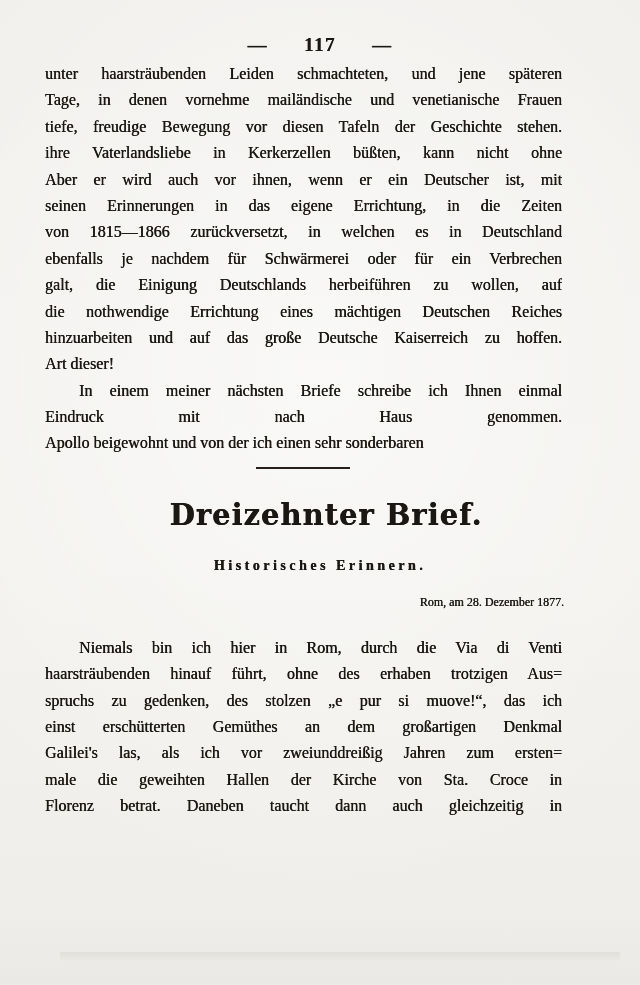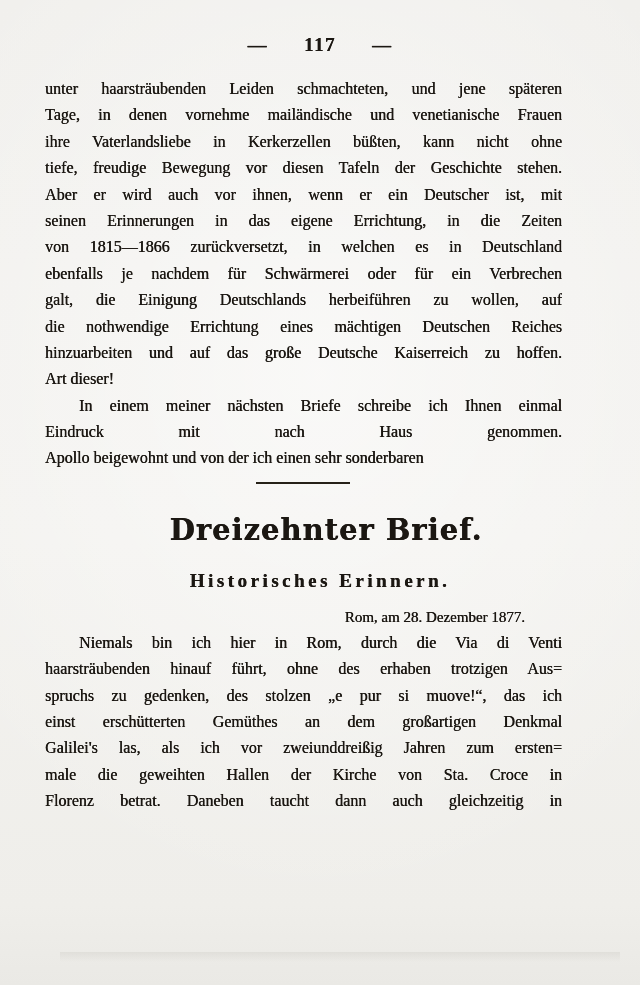--- a/index.html
+++ b/index.html
@@ -24,21 +24,21 @@
     background: linear-gradient(180deg, rgba(120,115,105,0.10), rgba(120,115,105,0));
     pointer-events: none;
   }
   .pagenum {
     position: absolute; top: 33px; left: 0; width: 640px;
     display: flex; justify-content: center; align-items: center; gap: 36px;
     font-size: 19px; line-height: 24px; font-weight: bold;
     letter-spacing: 1.5px;
     text-shadow: 0.3px 0 0 currentColor;
   }
-  .flow { position: absolute; top: 76px; left: 0; width: 640px; }
+  .flow { position: absolute; top: 61px; left: 0; width: 640px; }
   .para { margin: 0 0 0 45px; width: 517px; }
   .line {
     height: 26.4px; line-height: 26.4px; font-size: 16px;
     text-align: justify; text-align-last: justify;
     overflow: hidden;
     text-shadow: 0.35px 0 0 currentColor;
   }
   .para.short-last .line:last-child { text-align-last: left; }
   .para.indent-first .line:first-child { text-indent: 34px; }
   .rule {
@@ -47,49 +47,49 @@
   }
   .section-title {
     margin-top: 28px; text-align: center;
     font-family: "DejaVu Serif", serif; font-weight: bold;
     font-size: 29px; line-height: 36px; letter-spacing: 1px;
     transform: translateX(6px);
     text-shadow: 0.4px 0 0 currentColor;
   }
   .section-subtitle {
     margin-top: 20px; text-align: center;
-    font-weight: bold; font-size: 19px; line-height: 26px;
+    font-weight: bold; font-size: 14px; line-height: 26px;
     letter-spacing: 3.5px;
     text-shadow: 0.3px 0 0 currentColor;
   }
   .dateline {
-    margin-top: 10px; text-align: right; padding-right: 115px;
-    font-size: 15px; line-height: 26px;
+    margin-top: 10px; text-align: right; padding-right: 76px;
+    font-size: 12px; line-height: 26px;
     text-shadow: 0.3px 0 0 currentColor;
   }
-  .p3 { margin-top: 0; }
+  .p3 { margin-top: 20px; }
 </style>
 </head>
 <body>
 
 <div class="page">
 
   <div class="pagenum">
     <span>—</span>
     <span>117</span>
     <span>—</span>
   </div>
 
   <div class="flow">
 
     <div class="para short-last">
         <div class="line">unter haarsträubenden Leiden schmachteten, und jene späteren</div>
         <div class="line">Tage, in denen vornehme mailändische und venetianische Frauen</div>
+        <div class="line">tiefe, freudige Bewegung vor diesen Tafeln der Geschichte stehen.</div>
         <div class="line">ihre Vaterlandsliebe in Kerkerzellen büßten, kann nicht ohne</div>
-        <div class="line">tiefe, freudige Bewegung vor diesen Tafeln der Geschichte stehen.</div>
         <div class="line">Aber er wird auch vor ihnen, wenn er ein Deutscher ist, mit</div>
         <div class="line">seinen Erinnerungen in das eigene Errichtung, in die Zeiten</div>
         <div class="line">von 1815—1866 zurückversetzt, in welchen es in Deutschland</div>
         <div class="line">ebenfalls je nachdem für Schwärmerei oder für ein Verbrechen</div>
         <div class="line">galt, die Einigung Deutschlands herbeiführen zu wollen, auf</div>
         <div class="line">die nothwendige Errichtung eines mächtigen Deutschen Reiches</div>
         <div class="line">hinzuarbeiten und auf das große Deutsche Kaiserreich zu hoffen.</div>
         <div class="line">Art dieser!</div>
       </div>
 

